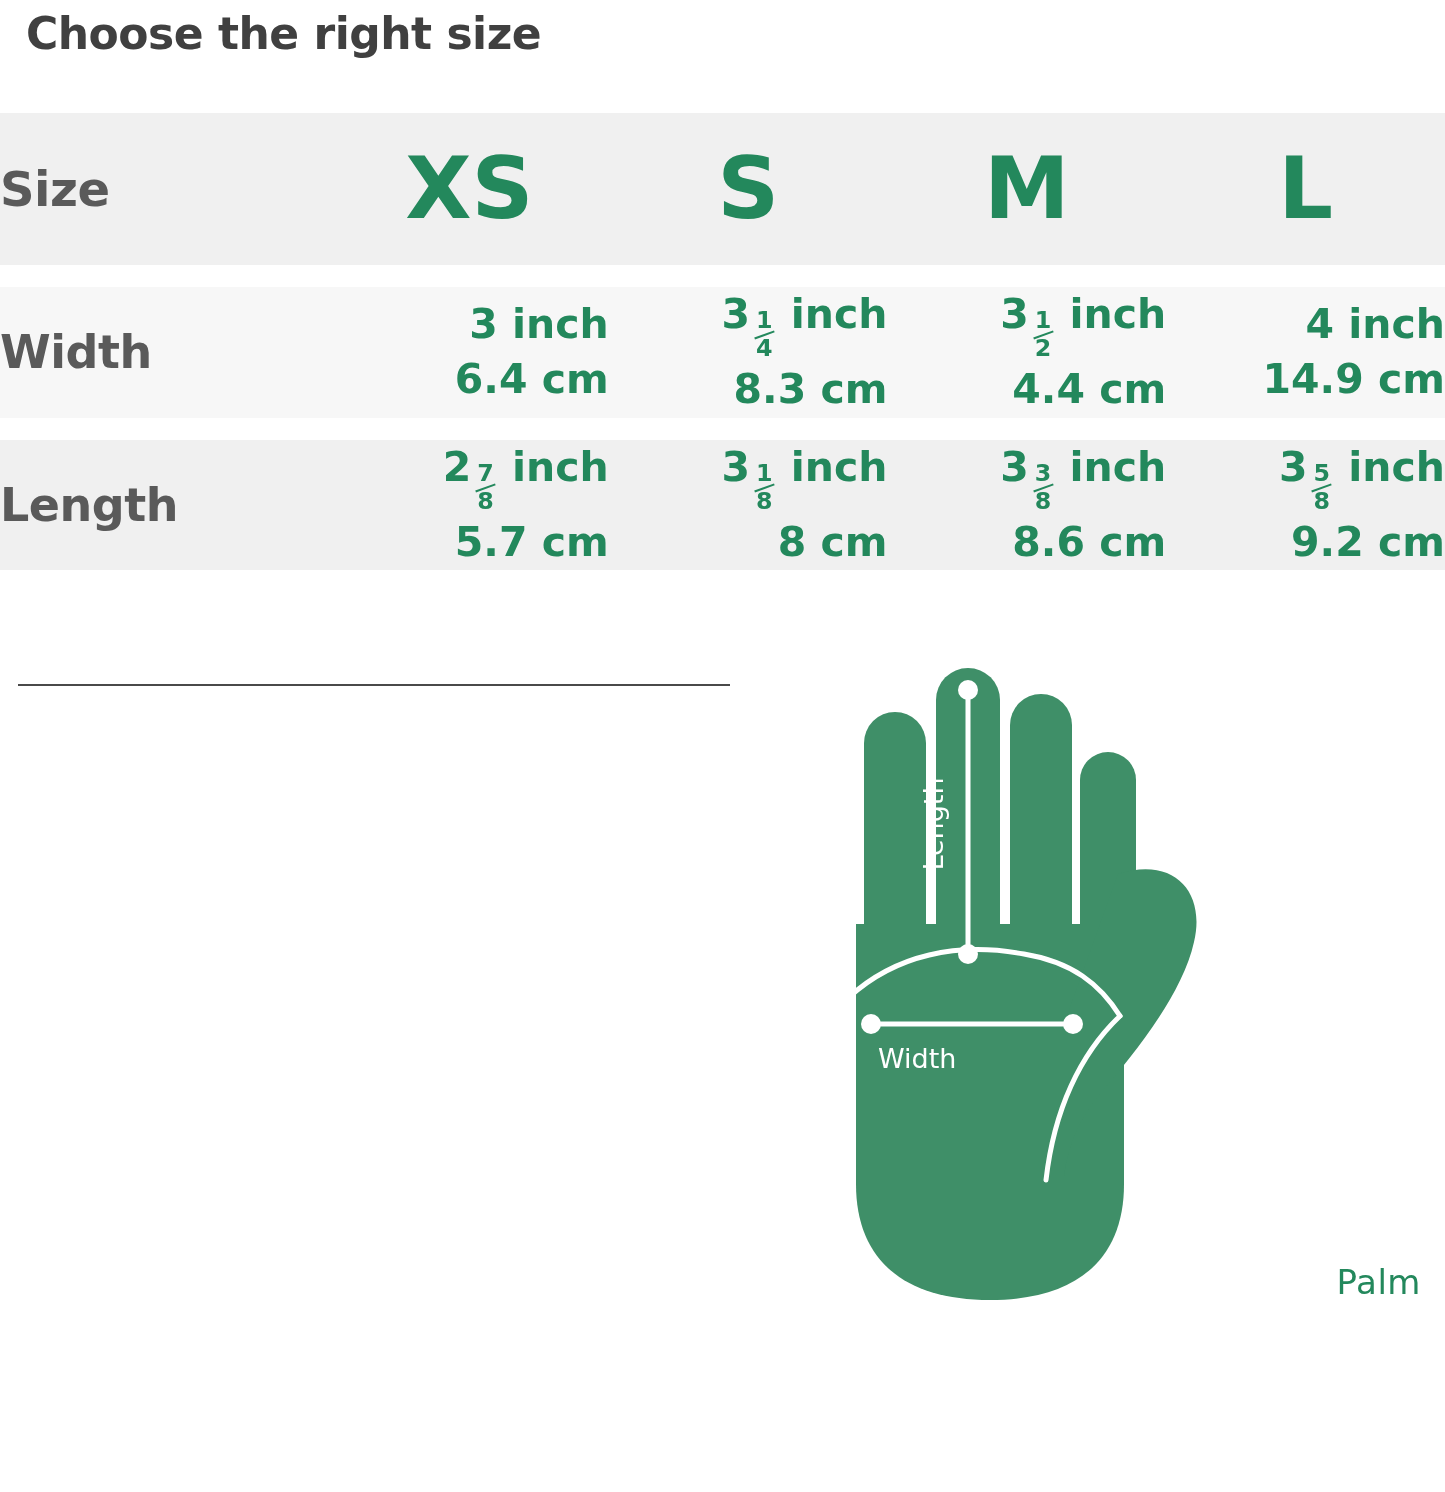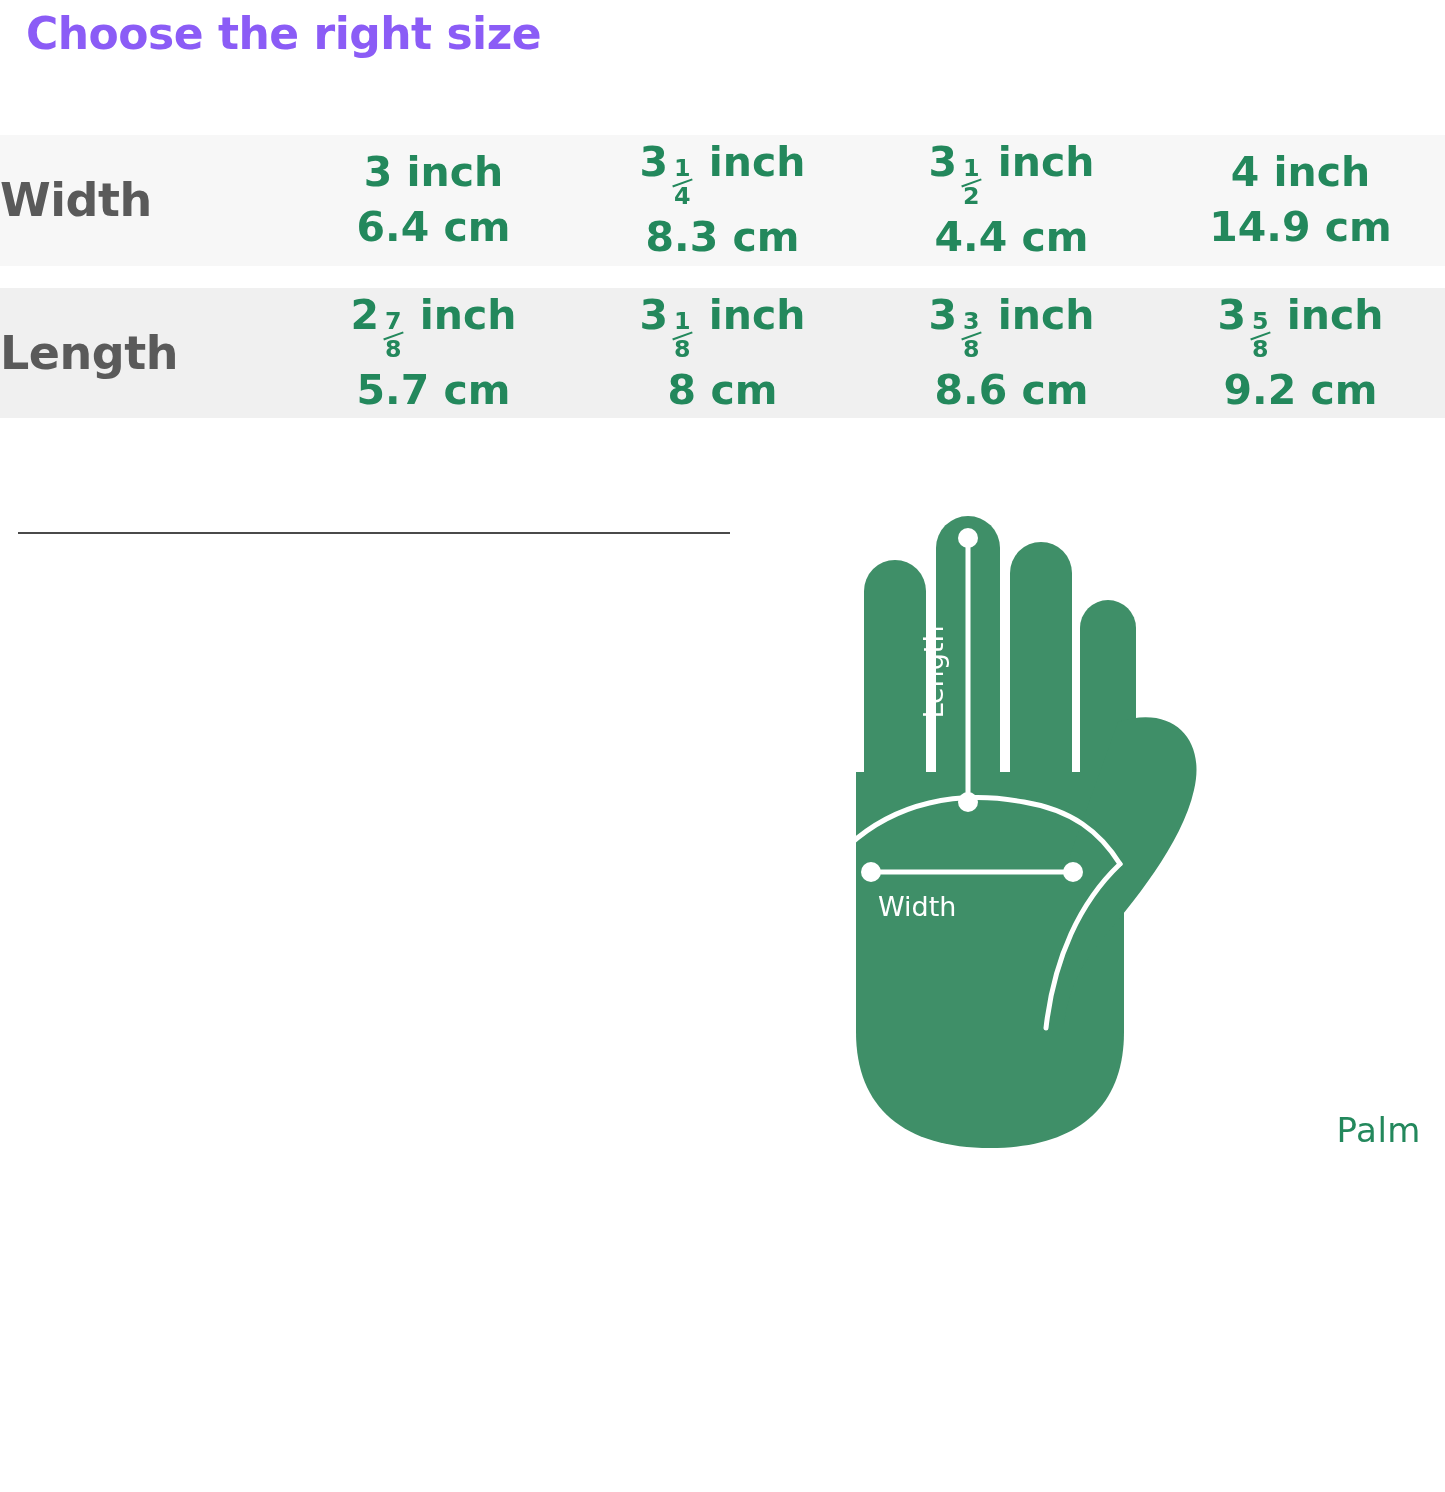--- a/index.html
+++ b/index.html
@@ -19,21 +19,21 @@
 
   .page {
     width: 1445px;
     height: 1492px;
     position: relative;
     padding: 0;
   }
 
   
   .main-title {
-    color: #8b5cf6;
+    color: #404040;
     font-size: 44px;
     font-weight: bold;
     letter-spacing: -0.5px;
     padding: 8px 0 0 26px;
     line-height: 1.2;
   }
 
   
   .size-table {
     margin-top: 52px;
@@ -70,21 +70,21 @@
   }
   .value-cell {
     text-align: center;
     color: #23885c;
     font-weight: bold;
     font-size: 41px;
     line-height: 1.35;
     padding: 26px 0 28px 0;
     white-space: nowrap;
   }
-  .value-cell .ln { display: block; }
+  .value-cell .ln { display: block; text-align: right; }
 
   
   .frac {
     display: inline-flex;
     flex-direction: column;
     align-items: center;
     justify-content: center;
     vertical-align: -0.08em;
     line-height: 1;
     font-size: 0.58em;
@@ -155,20 +155,27 @@
 </style>
 </head>
 <body>
 
 <div class="page">
 
   <div class="main-title">Choose the right size</div>
 
   <table class="size-table">
     <tbody>
+        <tr class="band-grey head-row">
+      <td class="label-cell">Size</td>
+      <td class="size-cell">XS</td>
+      <td class="size-cell">S</td>
+      <td class="size-cell">M</td>
+      <td class="size-cell">L</td>
+    </tr>
     <tr class="spacer">
           <td colspan="5"></td>
         </tr>
     <tr class="band-light">
       <td class="label-cell">Width</td>
       <td class="value-cell">
             <span class="ln">3 inch</span>
             <span class="ln">6.4 cm</span>
           </td>
       <td class="value-cell">

